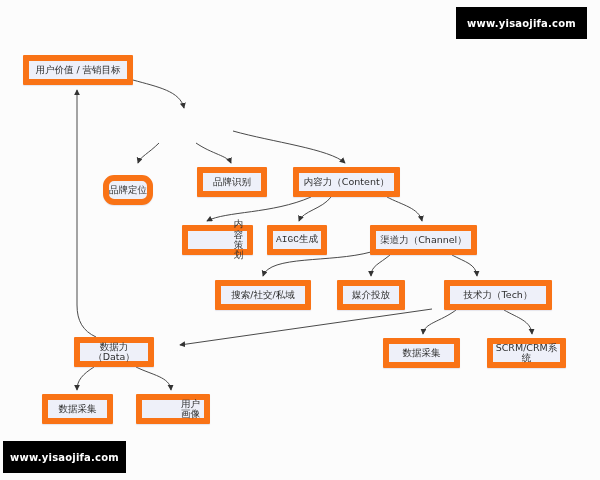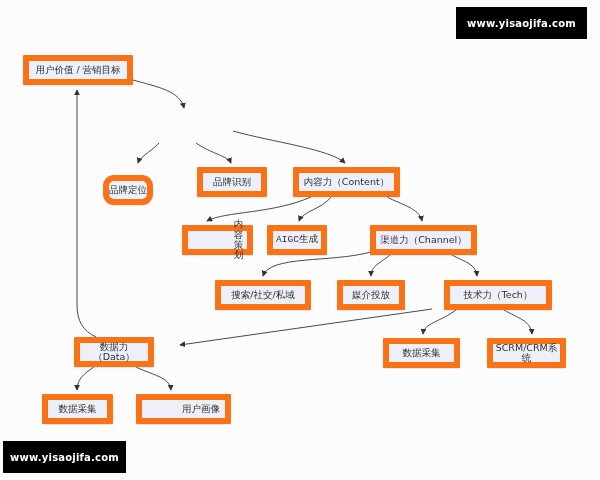--- a/index.html
+++ b/index.html
@@ -64,18 +64,18 @@
   <div class="node" style="left:182px;top:225px;width:71px;height:30px;padding-left:42px;">内容策划</div>
   <div class="node" style="left:267px;top:225px;width:60px;height:30px;font-family:Liberation Mono, monospace;">AIGC生成</div>
   <div class="node" style="left:370px;top:225px;width:107px;height:30px;">渠道力（Channel）</div>
   <div class="node" style="left:215px;top:280px;width:96px;height:30px;">搜索/社交/私域</div>
   <div class="node" style="left:337px;top:280px;width:68px;height:30px;">媒介投放</div>
   <div class="node" style="left:408px;top:280px;width:108px;height:30px;margin-left:36px;">技术力（Tech）</div>
   <div class="node" style="left:74px;top:337px;width:80px;height:30px;">数据力（Data）</div>
   <div class="node" style="left:383px;top:338px;width:77px;height:30px;">数据采集</div>
   <div class="node" style="left:487px;top:338px;width:79px;height:30px;">SCRM/CRM系统</div>
   <div class="node" style="left:42px;top:394px;width:71px;height:30px;">数据采集</div>
-  <div class="node" style="left:136px;top:394px;width:95px;height:30px;padding-left:35px;">用户画像</div>
+  <div class="node" style="left:136px;top:394px;width:74px;height:30px;padding-left:35px;">用户画像</div>
 
   <div class="watermark" style="left:456px;top:7px;width:131px;height:32px;">www.yisaojifa.com</div>
   <div class="watermark" style="left:3px;top:441px;width:123px;height:32px;">www.yisaojifa.com</div>
 
 </div>
 
 </body></html>

